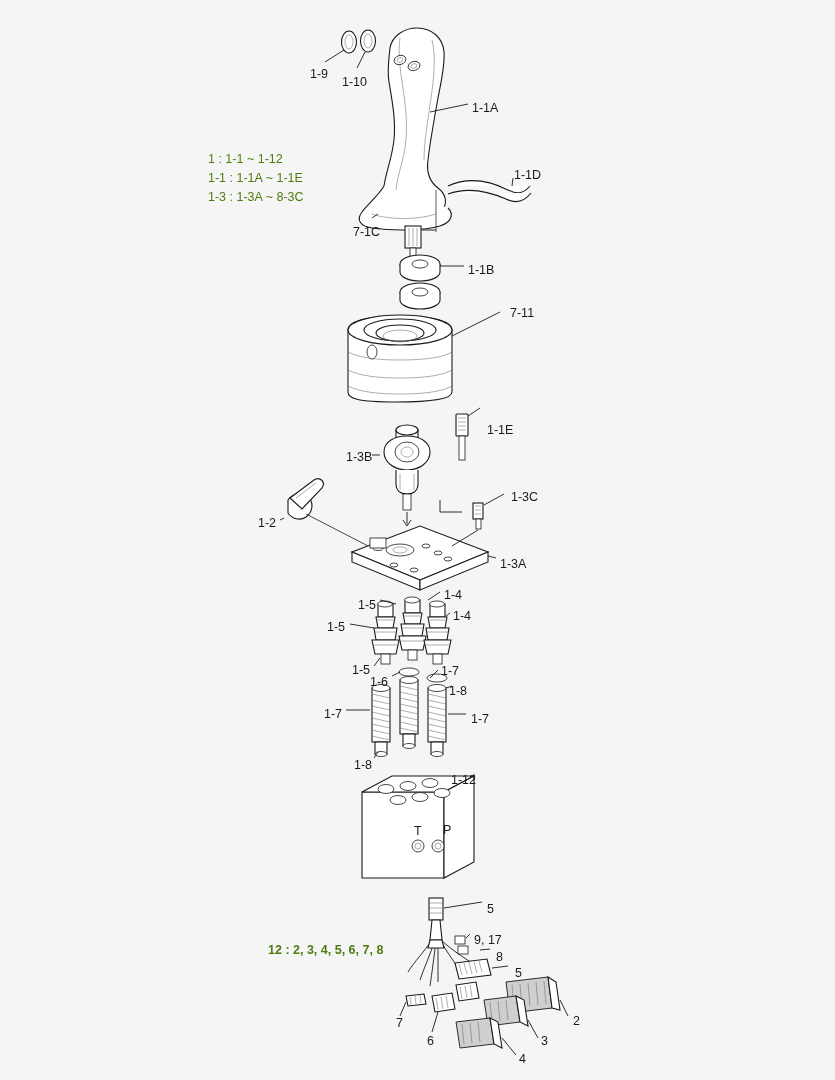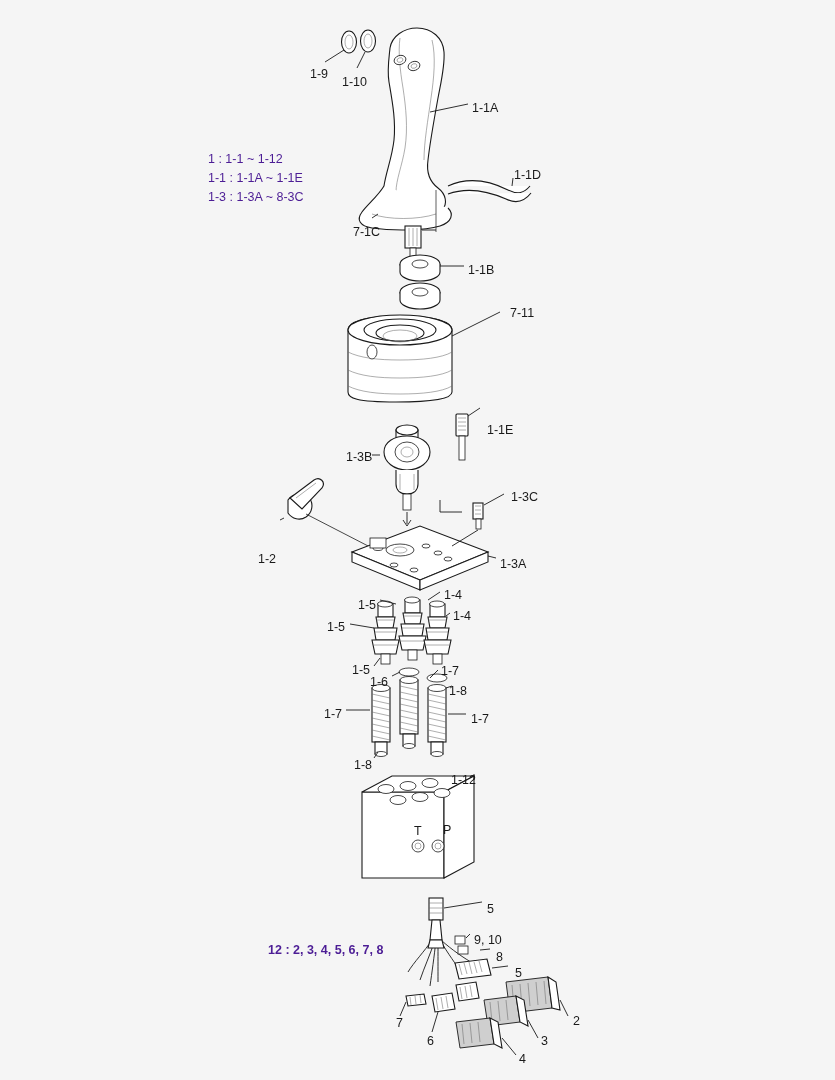--- a/index.html
+++ b/index.html
@@ -27,21 +27,21 @@
     font-family: "Liberation Sans", sans-serif;
     font-size: 12.5px;
     color: #1a1a1a;
     white-space: nowrap;
     line-height: 1.35;
   }
   .note {
     position: absolute;
     font-family: "Liberation Sans", sans-serif;
     font-size: 12.5px;
-    color: #4c1d95;
+    color: #4d7c0f;
     white-space: nowrap;
     line-height: 1.5;
   }
   .lead {
     stroke: #1a1a1a;
     stroke-width: 0.9;
     fill: none;
   }
   .outline {
     stroke: #1a1a1a;
@@ -383,36 +383,36 @@
   <div class="lbl" style="left:310px; top:66px;">1-9</div>
   <div class="lbl" style="left:342px; top:74px;">1-10</div>
   <div class="lbl" style="left:472px; top:100px;">1-1A</div>
   <div class="lbl" style="left:514px; top:167px;">1-1D</div>
   <div class="lbl" style="left:353px; top:224px;">7-1C</div>
   <div class="lbl" style="left:468px; top:262px;">1-1B</div>
   <div class="lbl" style="left:510px; top:305px;">7-11</div>
   <div class="lbl" style="left:487px; top:422px;">1-1E</div>
   <div class="lbl" style="left:346px; top:449px;">1-3B</div>
   <div class="lbl" style="left:511px; top:489px;">1-3C</div>
-  <div class="lbl" style="left:258px; top:515px;margin-top:36px;">1-2</div>
+  <div class="lbl" style="left:258px; top:515px;">1-2</div>
   <div class="lbl" style="left:500px; top:556px;">1-3A</div>
   <div class="lbl" style="left:444px; top:587px;">1-4</div>
   <div class="lbl" style="left:358px; top:597px;">1-5</div>
   <div class="lbl" style="left:453px; top:608px;">1-4</div>
   <div class="lbl" style="left:327px; top:619px;">1-5</div>
   <div class="lbl" style="left:352px; top:662px;">1-5</div>
   <div class="lbl" style="left:370px; top:674px;">1-6</div>
   <div class="lbl" style="left:441px; top:663px;">1-7</div>
   <div class="lbl" style="left:449px; top:683px;">1-8</div>
   <div class="lbl" style="left:324px; top:706px;">1-7</div>
   <div class="lbl" style="left:471px; top:711px;">1-7</div>
   <div class="lbl" style="left:354px; top:757px;">1-8</div>
   <div class="lbl" style="left:451px; top:772px;">1-12</div>
   <div class="lbl" style="left:487px; top:901px;">5</div>
-  <div class="lbl" style="left:474px; top:932px;">9, 10</div>
+  <div class="lbl" style="left:474px; top:932px;">9, 17</div>
   <div class="lbl" style="left:496px; top:949px;">8</div>
   <div class="lbl" style="left:515px; top:965px;">5</div>
   <div class="lbl" style="left:573px; top:1013px;">2</div>
   <div class="lbl" style="left:396px; top:1015px;">7</div>
   <div class="lbl" style="left:427px; top:1033px;">6</div>
   <div class="lbl" style="left:541px; top:1033px;">3</div>
   <div class="lbl" style="left:519px; top:1051px;">4</div>
 
 </div>
 

